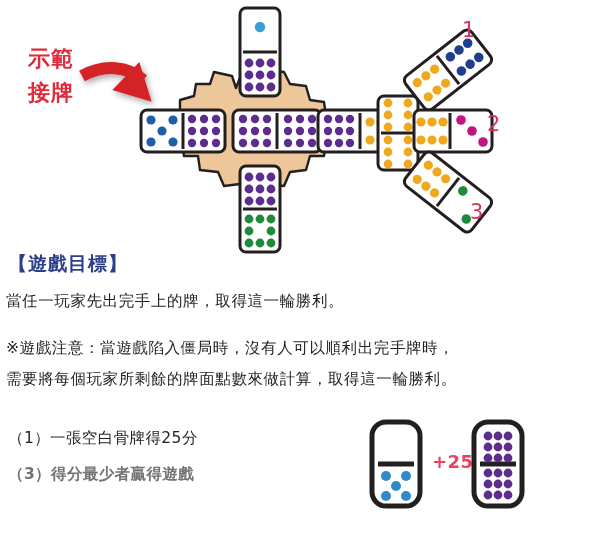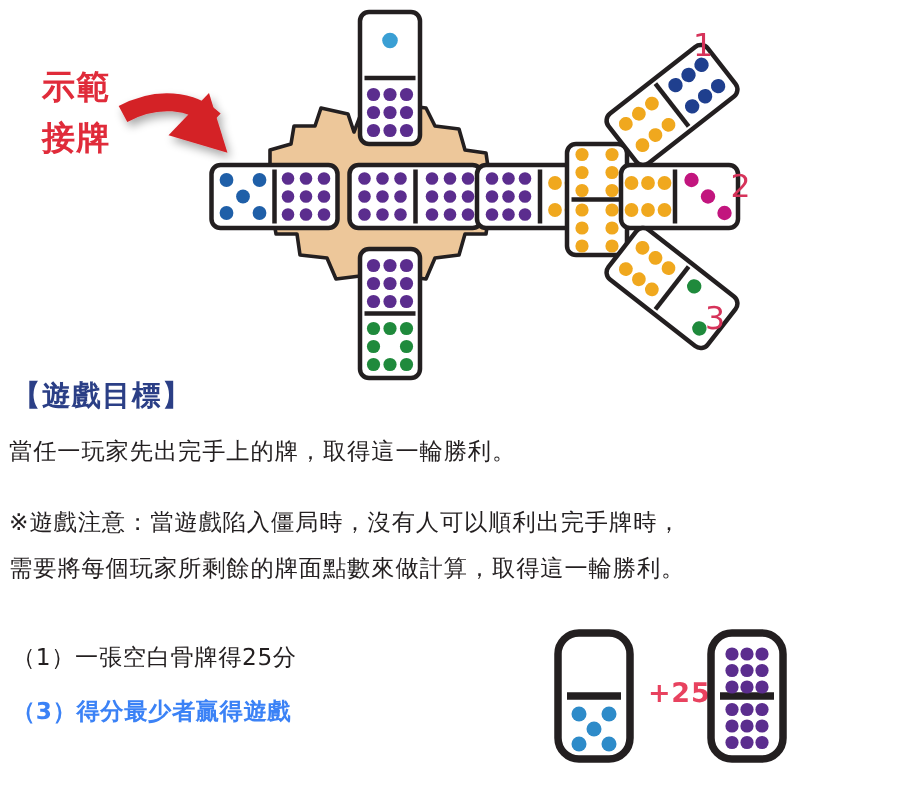--- a/index.html
+++ b/index.html
@@ -23,21 +23,21 @@
   #p-goal{left:6px;top:48px;}
   #p-note1{left:6px;top:95px;}
   #p-note2{left:6px;top:126px;}
 
   .listline{
     position:absolute;font-size:15.5px;letter-spacing:0.4px;white-space:nowrap;
     color:#231f20;
   }
   #l1{left:8px;top:172px;margin-top:14px;}
   #l2{left:8px;top:197px;}
-  #l3{left:8px;top:222px;color:#3b82f6;font-weight:bold;}
+  #l3{left:8px;top:222px;color:#737373;font-weight:bold;}
 
   .scorebox{position:absolute;}
   #score25{left:368px;top:176px;}
   #score50{left:470px;top:176px;}
   .plusscore{
     position:absolute;font-size:18px;font-weight:bold;color:#e8425f;
     white-space:nowrap;letter-spacing:0.5px;
   }
   #plus25{left:432px;top:208px;}
   #plus50{left:540px;top:208px;}

